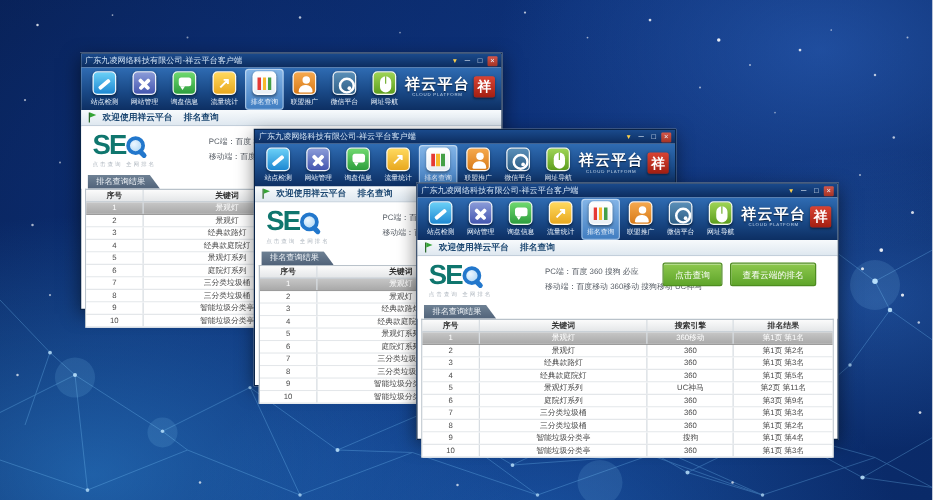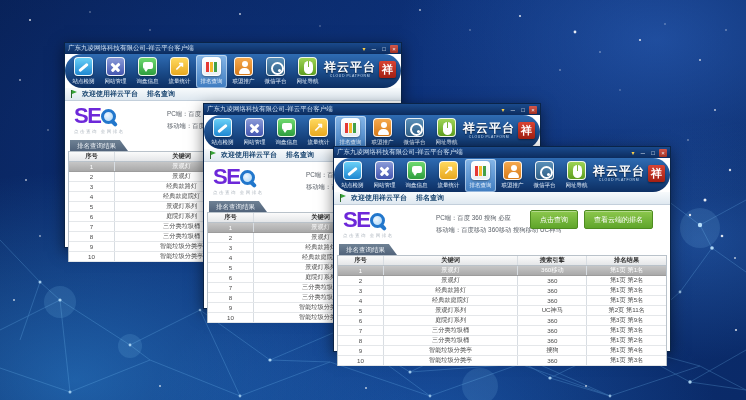--- a/index.html
+++ b/index.html
@@ -25,21 +25,21 @@
     display:flex; flex-direction:column; font-family:"Liberation Sans",sans-serif;
   }
   .titlebar { height:11px; flex:0 0 11px; background:linear-gradient(#1a4a8c,#0c2c5e); display:flex; align-items:center; padding:0 3px; }
   .titlebar .title { color:#cfe0f2; font-size:6.5px; flex:1; white-space:nowrap; overflow:hidden; }
   .controls { display:flex; gap:2px; align-items:center; }
   .ctrl { min-width:8px; height:8px; font-size:6px; line-height:8px; text-align:center; color:#e8f1fb; cursor:default; }
   .ctrl-skin { color:#ffd24a; }
   .ctrl-close { background:linear-gradient(#d4574a,#a33325); border-radius:1px; padding:0 2px; }
 
   .toolbar { height:34px; flex:0 0 34px; position:relative; display:flex; align-items:stretch; padding:1px 3px 0;
-    background:linear-gradient(#2f6cb3 0%, #1a4a88 55%, #0d2f63 100%);border-radius:17px; }
+    background:linear-gradient(#2f6cb3 0%, #1a4a88 55%, #0d2f63 100%); }
   .tool { width:31px; display:flex; flex-direction:column; align-items:center; padding:2px 0 1px; border-radius:3px; margin-right:1px; }
   .tool.active { background:linear-gradient(#85b6e8,#3f7cc0); box-shadow:inset 0 0 0 1px rgba(255,255,255,.45); }
   .tool .icon { width:19px; height:19px; border-radius:4px; border:1px solid rgba(255,255,255,.9); box-shadow:0 1px 2px rgba(0,0,0,.35); position:relative; overflow:hidden; }
   .tool .label { font-size:5.5px; color:#eaf2fb; margin-top:1.5px; white-space:nowrap; }
 
   .site-check-icon { background:linear-gradient(#6ad0f7,#1e88d2); }
   .site-check-icon::after { content:""; position:absolute; left:3px; top:8px; width:11px; height:3px; background:#fff; border-radius:1px; transform:rotate(-40deg); }
   .site-manage-icon { background:linear-gradient(#8a9bd8,#4456b0); }
   .site-manage-icon::before, .site-manage-icon::after { content:""; position:absolute; left:3px; top:7.5px; width:11px; height:2.5px; background:#fff; border-radius:1px; }
   .site-manage-icon::before { transform:rotate(45deg); }
@@ -73,21 +73,21 @@
     display:flex; align-items:center; padding:0 6px; }
   .flag { width:7px; height:8px; position:relative; margin-right:4px; }
   .flag::before { content:""; position:absolute; left:0; top:0; width:1px; height:8px; background:#2d6a2d; }
   .flag::after { content:""; position:absolute; left:1px; top:0; border-top:2.5px solid transparent; border-bottom:2.5px solid transparent; border-left:5px solid #35a435; }
   .banner-title, .banner-sub { font-size:7px; font-weight:bold; color:#1d4872; }
   .banner-sub { margin-left:9px; }
 
   .content { height:39px; flex:0 0 39px; background:#fff; position:relative; }
   .seo { position:absolute; left:9px; top:4px; }
   .seo-row { display:flex; align-items:center; }
-  .seo-se { font-size:22px; font-weight:bold; color:#6d28d9; letter-spacing:-1.5px; line-height:1; }
+  .seo-se { font-size:22px; font-weight:bold; color:#0f766e; letter-spacing:-1.5px; line-height:1; }
   .seo-glass { width:15px; height:15px; border:3.5px solid #2277cc; border-radius:50%;
     background:radial-gradient(circle at 35% 35%, #eef7ff, #a8d4f5); position:relative; margin-left:1px; }
   .seo-glass::after { content:""; position:absolute; right:-5px; bottom:-4px; width:8px; height:3.5px; background:#2277cc; border-radius:2px; transform:rotate(45deg); }
   .seo-tagline { font-size:4.5px; color:#b0b8c0; letter-spacing:1.5px; margin-top:2px; }
   .engines { position:absolute; left:102px; top:7px; font-size:6.3px; color:#5a6068; line-height:1.95; white-space:nowrap; }
   .btns { position:absolute; right:17px; top:5px; display:flex; gap:6px; }
   .btn { height:19px; padding:0 9px; background:linear-gradient(#8dc84e,#5fa52a); border:1px solid #4e8c20; border-radius:2px;
     color:#fff; font-size:7px; display:flex; align-items:center; box-shadow:inset 0 1px 0 rgba(255,255,255,.35); cursor:pointer; white-space:nowrap; }
 
   .tab-row { height:11px; flex:0 0 11px; background:#fff; display:flex; align-items:flex-end; padding-left:5px; }

